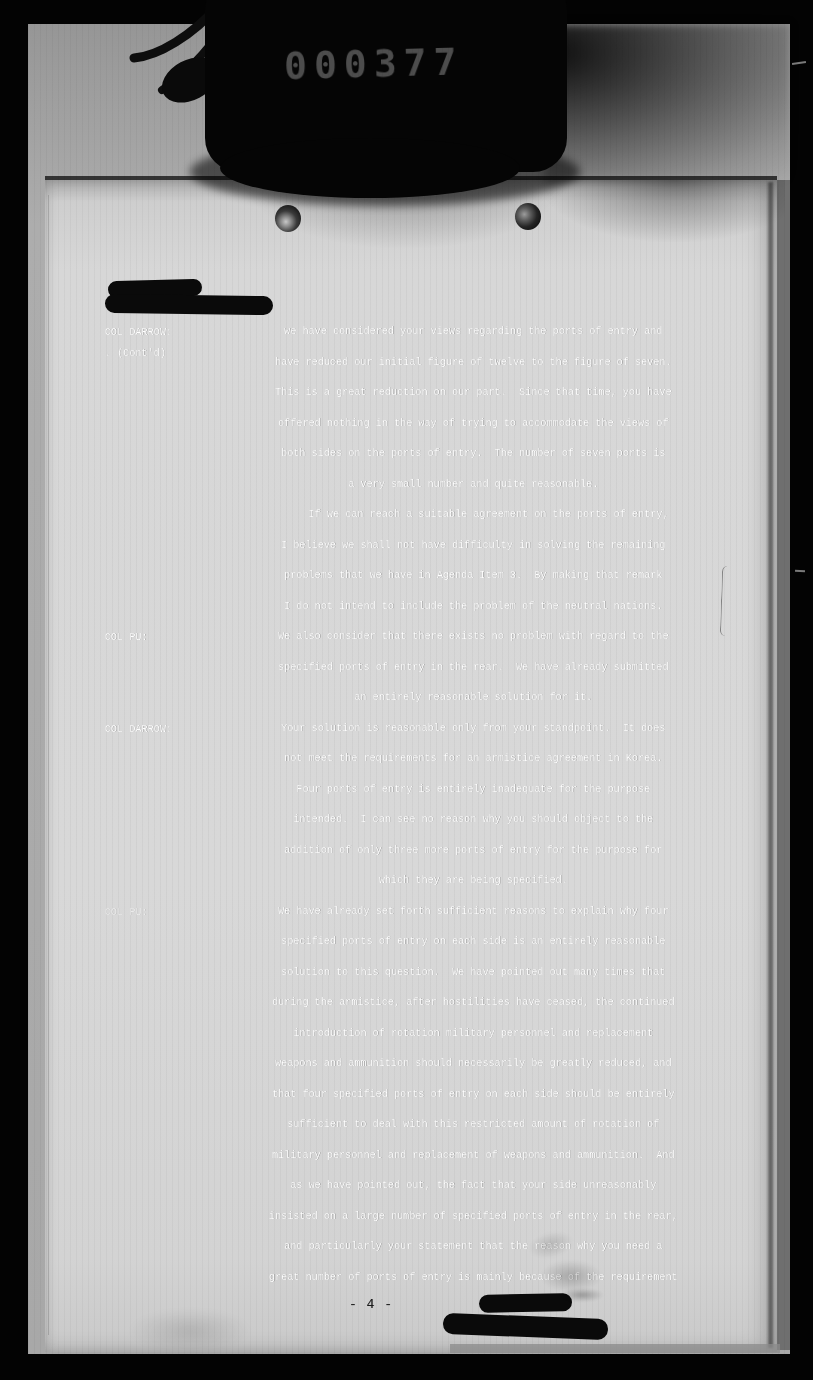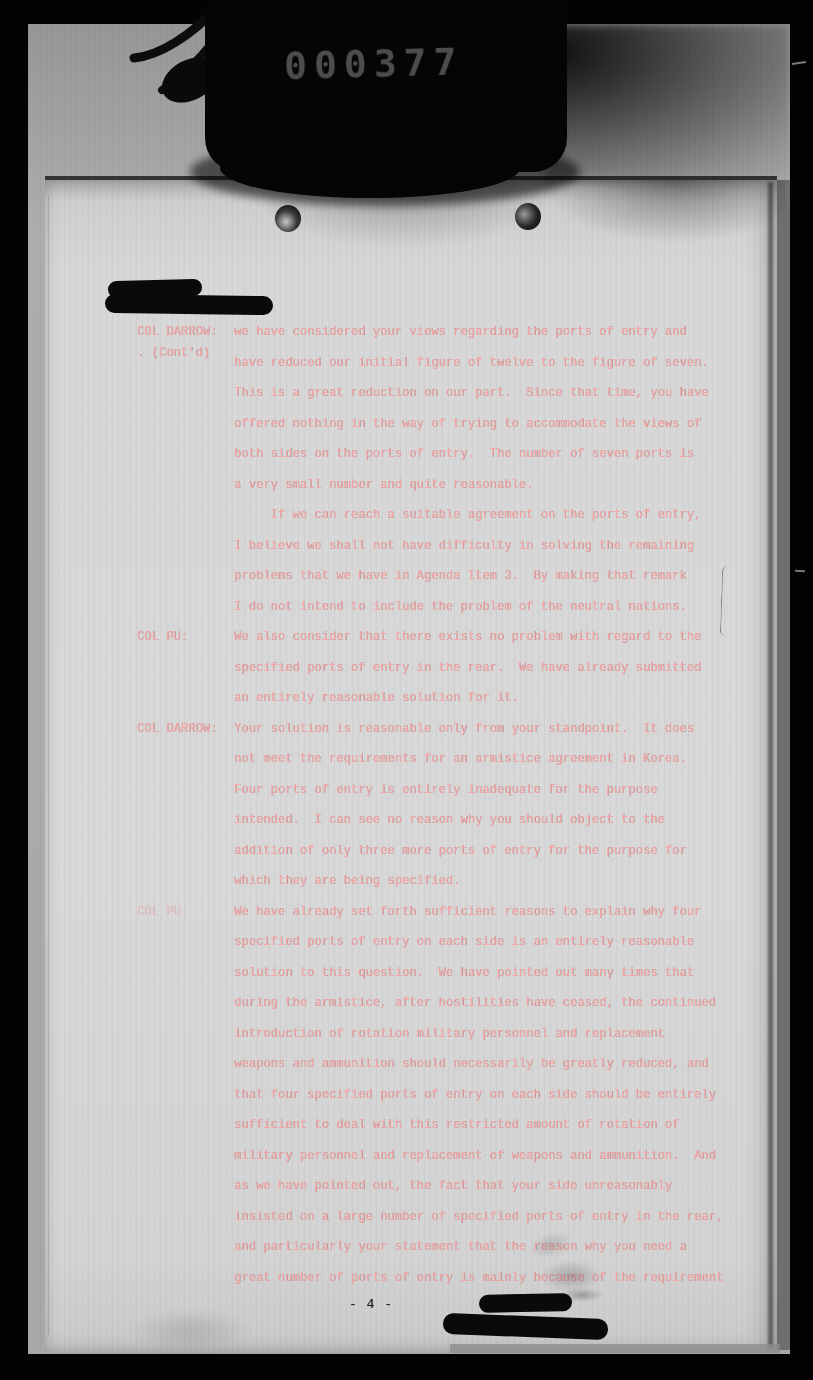--- a/index.html
+++ b/index.html
@@ -33,27 +33,27 @@
   .hole{position:absolute;width:26px;height:27px;border-radius:50%;}
   .hole.h1{left:275px;top:205px;background:radial-gradient(circle at 42% 62%,#c8c8c8 0%,#8a8a8a 22%,#3a3a3a 48%,#191919 78%);}
   .hole.h2{left:515px;top:203px;background:radial-gradient(circle at 36% 42%,#9c9c9c 0%,#5a5a5a 28%,#242424 55%,#111 80%);}
   
   .redact{position:absolute;background:#0a0a0a;}
   .redact.r1{left:108px;top:280px;width:94px;height:17px;border-radius:9px;transform:rotate(-1.5deg);}
   .redact.r2{left:105px;top:295px;width:168px;height:19px;border-radius:10px;transform:rotate(.8deg);}
   .redact.r3{left:479px;top:1294px;width:93px;height:18px;border-radius:9px;transform:rotate(-1deg);}
   .redact.r4{left:443px;top:1316px;width:165px;height:21px;border-radius:10px;transform:rotate(2.2deg);}
   
-  .transcript{position:absolute;left:105px;top:317px;width:640px;font-size:12px;
-              color:#fca5a5;white-space:pre;letter-spacing:.1px;
-              text-shadow:.3px .3px .5px rgba(10,10,10,.35);margin-left:32px;}
+  .transcript{position:absolute;left:105px;top:317px;width:640px;font-size:10px;
+              color:#ffffff;white-space:pre;letter-spacing:.1px;
+              text-shadow:.3px .3px .5px rgba(10,10,10,.35);}
   .entry{position:relative;}
   .speaker{position:absolute;left:0;top:0;line-height:21px;margin-top:5px;}
   .speaker.faded{opacity:.5;filter:blur(.3px);}
-  .lines{margin-left:97px;}
+  .lines{margin-left:97px;text-align:center;}
   .tline{height:30.5px;line-height:30.5px;}
   .page-number{position:absolute;left:349px;top:1297px;font-size:13px;letter-spacing:1px;color:#1b1b1b;
                text-shadow:.3px .3px .5px rgba(10,10,10,.35);}
   
   .smudge{position:absolute;border-radius:50%;pointer-events:none;}
   .smudge.s1{left:528px;top:1232px;width:46px;height:26px;background:radial-gradient(ellipse,rgba(0,0,0,.14),transparent 70%);filter:blur(1px);transform:rotate(-14deg);}
   .smudge.s2{left:540px;top:1260px;width:62px;height:32px;background:radial-gradient(ellipse,rgba(0,0,0,.2),transparent 70%);filter:blur(1.5px);}
   .smudge.s3{left:560px;top:1288px;width:44px;height:14px;background:radial-gradient(ellipse,rgba(0,0,0,.26),transparent 70%);filter:blur(1px);}
   .smudge.s4{left:130px;top:1310px;width:120px;height:42px;background:radial-gradient(ellipse,rgba(0,0,0,.12),transparent 72%);filter:blur(3px);}
   .hairmark{position:absolute;left:721px;top:566px;width:8px;height:70px;

